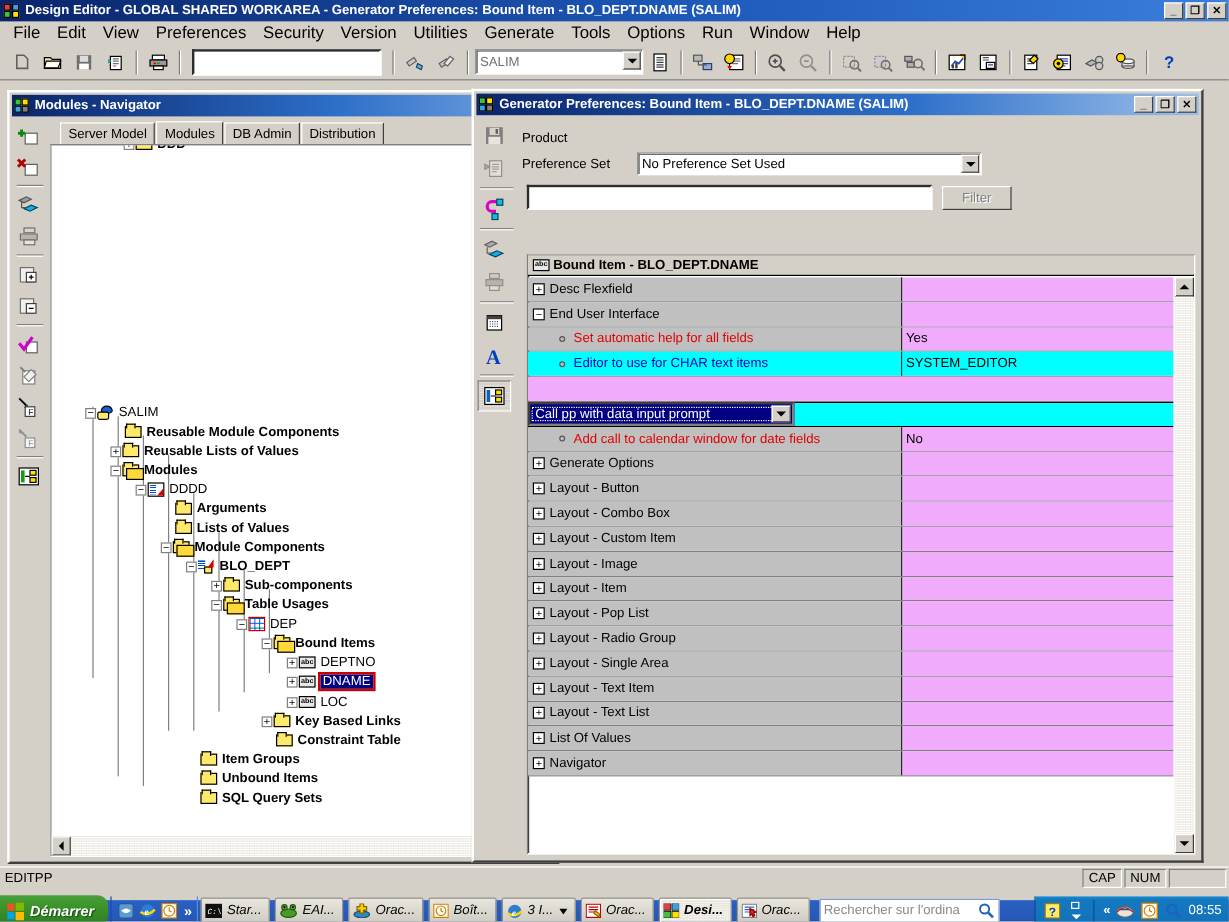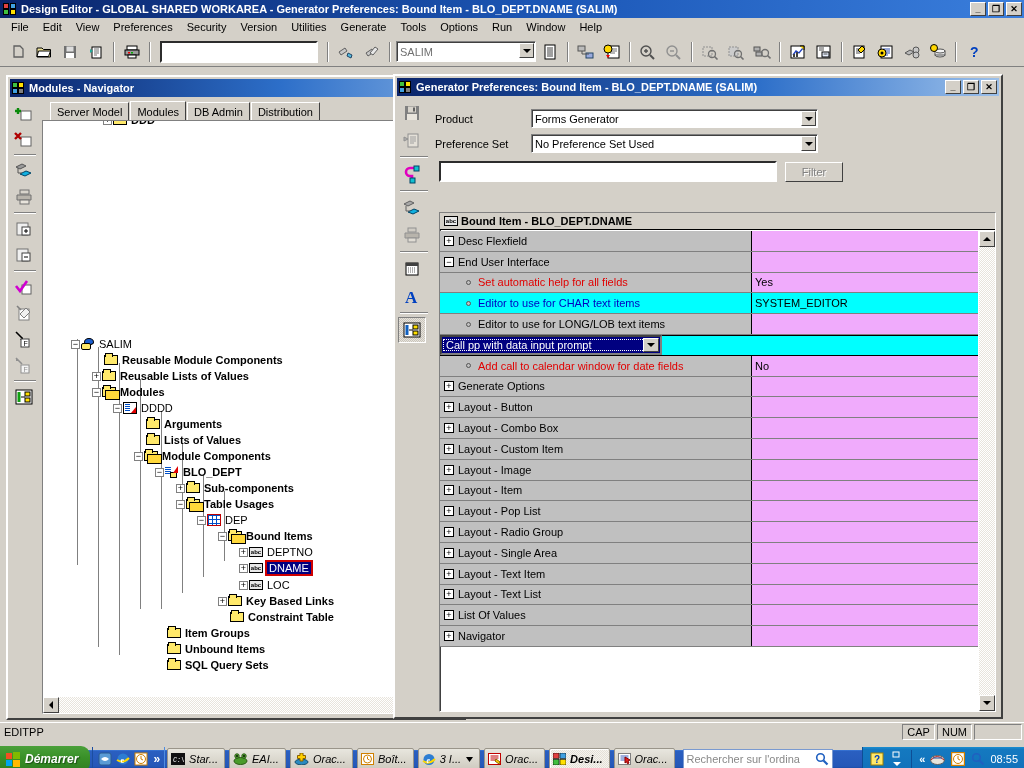--- a/index.html
+++ b/index.html
@@ -30,21 +30,21 @@
     font-family:"Liberation Sans", sans-serif; line-height:1;
   }
   .appicon { width:14px; height:14px; position:relative; }
   .appicon i { position:absolute; width:6px; height:6px; display:block; }
 
   #menubar {
     position:absolute; left:0; top:18px; width:1024px; height:19px;
     background:#d4d0c8; display:flex; align-items:center; padding-left:4px;
     border-bottom:1px solid #d4d0c8;
   }
-  #menubar .mi { padding:2px 7px; font-size:11px; color:#000; }
+  #menubar .mi { padding:2px 7px; font-size:14px; color:#000; }
 
   #toolbar {
     position:absolute; left:0; top:37px; width:1024px; height:30px;
     background:#d4d0c8; display:flex; align-items:center; padding-left:6px; gap:2px;
     border-bottom:1px solid #808080;
   }
   .tbtn { width:24px; height:23px; display:flex; align-items:center; justify-content:center; position:relative; }
   .tsep { width:2px; height:20px; border-left:1px solid #808080; border-right:1px solid #fff; margin:0 3px; }
 
   
@@ -798,26 +798,20 @@
           <path d="M7 9 h4" stroke="#000"></path>
           <rect x="11" y="4" width="5" height="4" fill="#ffe000" stroke="#000"></rect>
           <rect x="11" y="10" width="5" height="4" fill="#ffe000" stroke="#000"></rect>
         </svg>
     </div>
   </div>
 
   <div id="gp-body">
     <div class="form-row" style="margin-top:9px">
       <span class="form-lbl">Product</span>
-      <span class="combo" style="width:287px;">
-        <span class="val">Forms Generator</span>
-        <span class="drop">
-            <span class="arrow-dn"></span>
-          </span>
-      </span>
     </div>
     <div class="form-row" style="margin-top:4px">
       <span class="form-lbl">Preference Set</span>
       <span class="combo" style="width:287px;">
         <span class="val">No Preference Set Used</span>
         <span class="drop">
             <span class="arrow-dn"></span>
           </span>
       </span>
     </div>
@@ -866,26 +860,20 @@
             <span class="pname">
               <span class="dot">
                   <b></b>
                 </span>
               <span>Editor to use for CHAR text items</span>
             </span>
             <span class="pval" style="color:#000">SYSTEM_EDITOR</span>
           </div>
 
           <div class="prow">
-            <span class="pname">
-              <span class="dot">
-                  <b></b>
-                </span>
-              <span>Editor to use for LONG/LOB text items</span>
-            </span>
             <span class="pval"></span>
           </div>
 
           <div class="prow hl blue sel">
             <span class="pval">
               <span class="editcombo">
                 <span class="txt">Call pp with data input prompt</span>
                 <span class="drop">
                     <span class="arrow-dn"></span>
                   </span>

